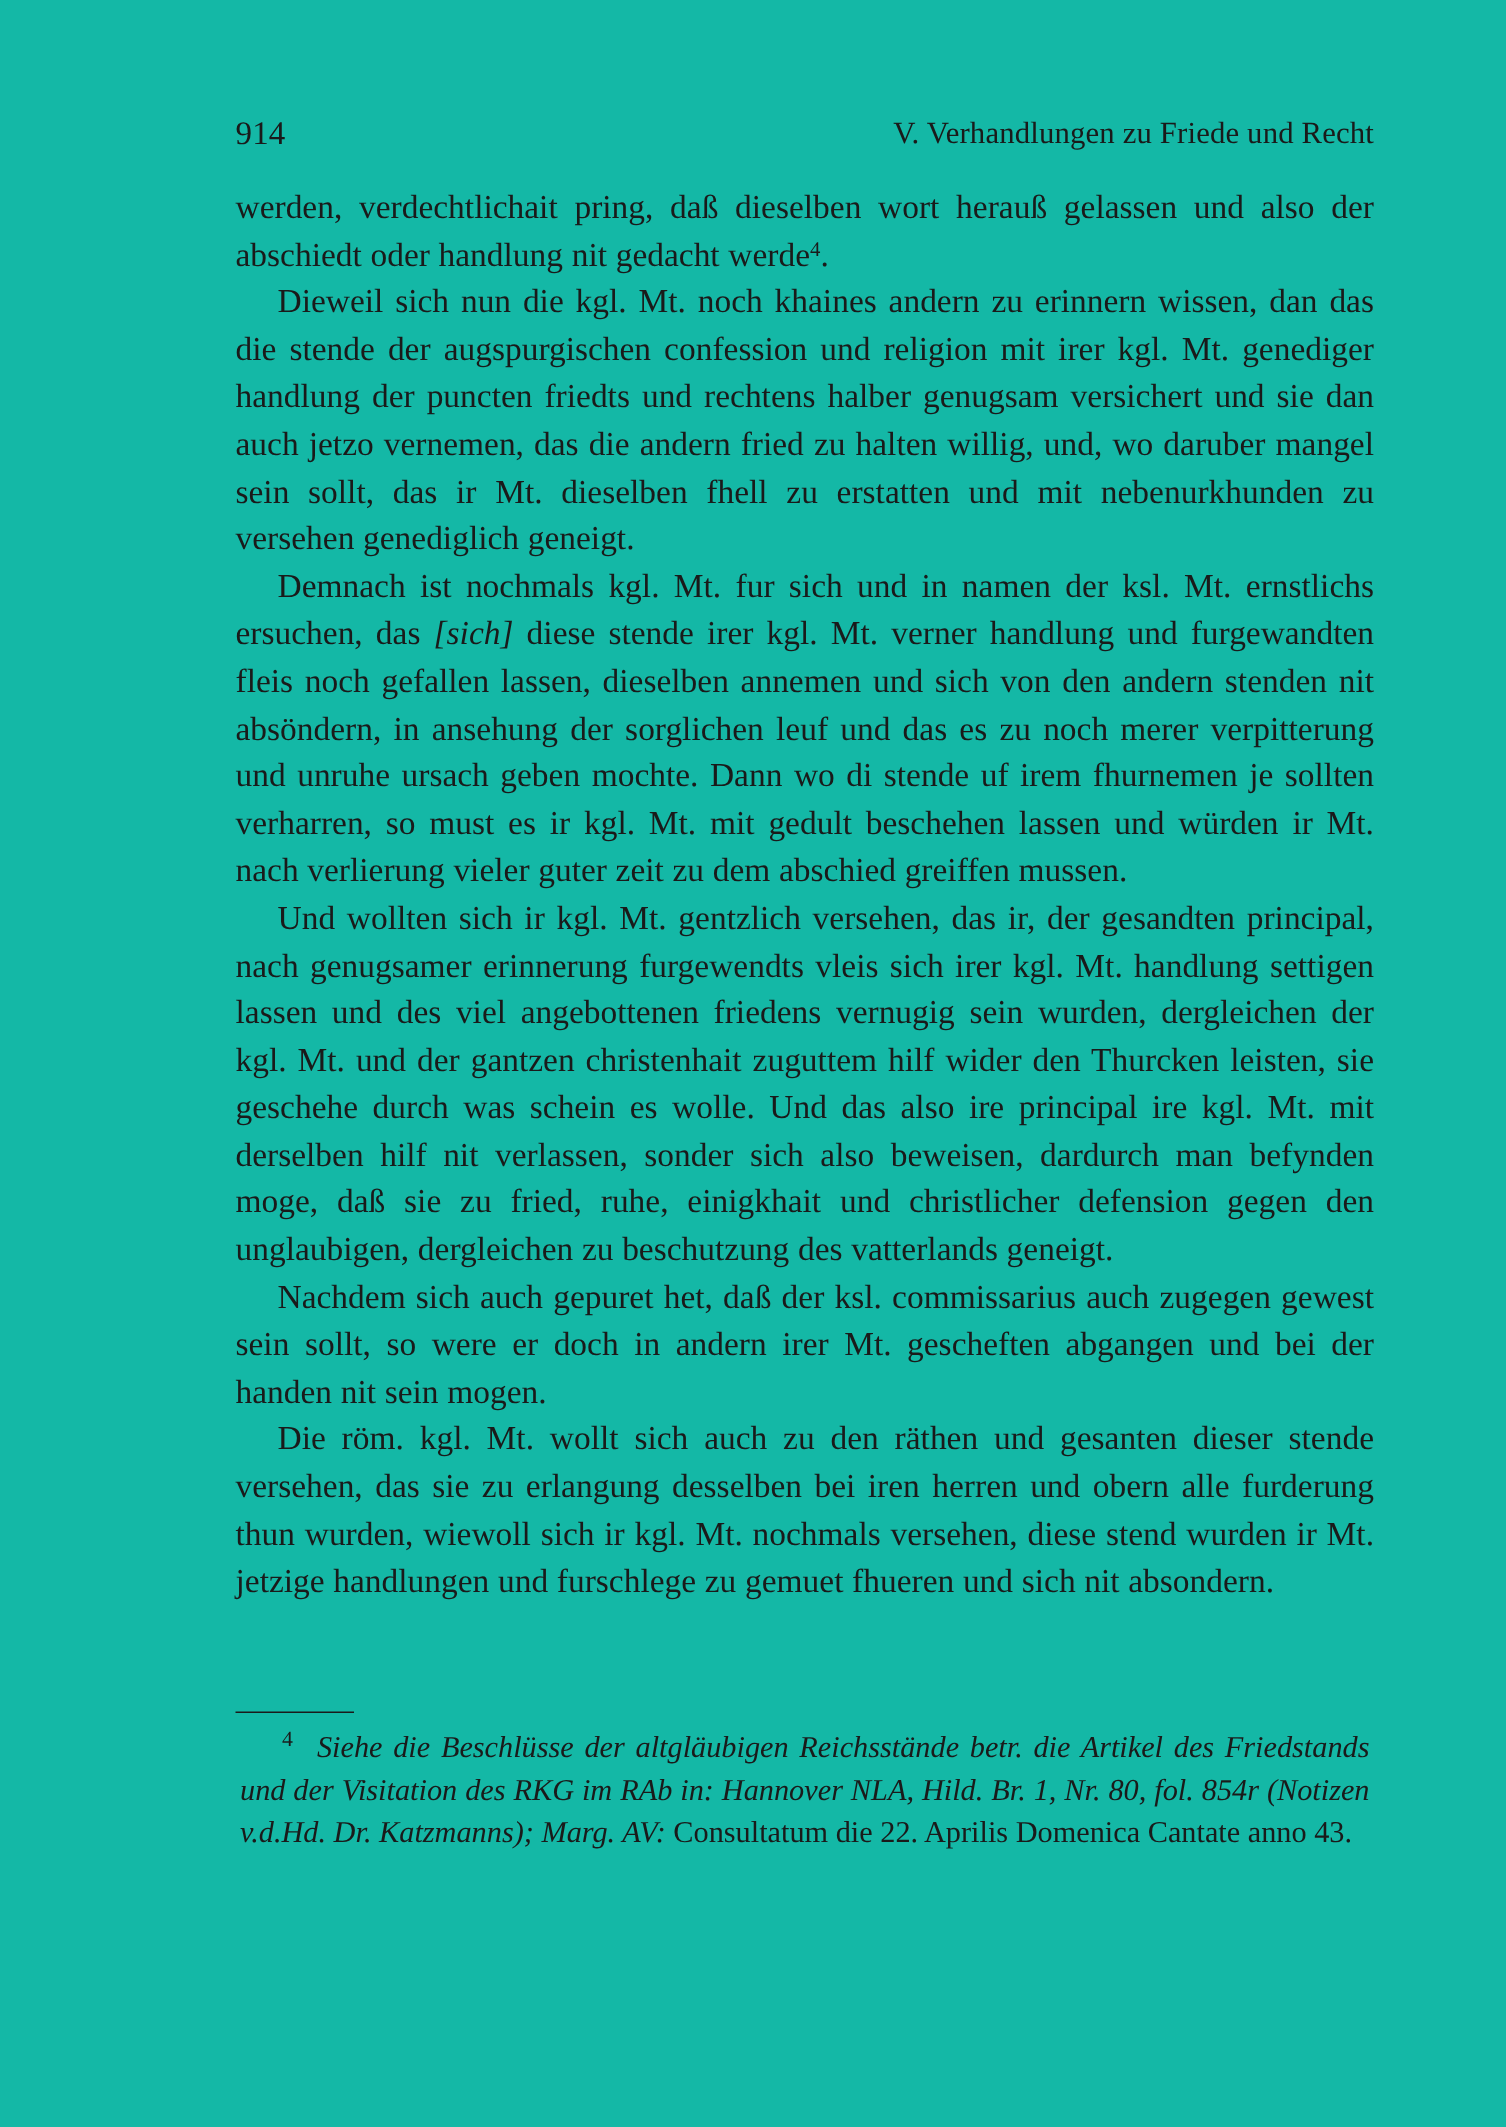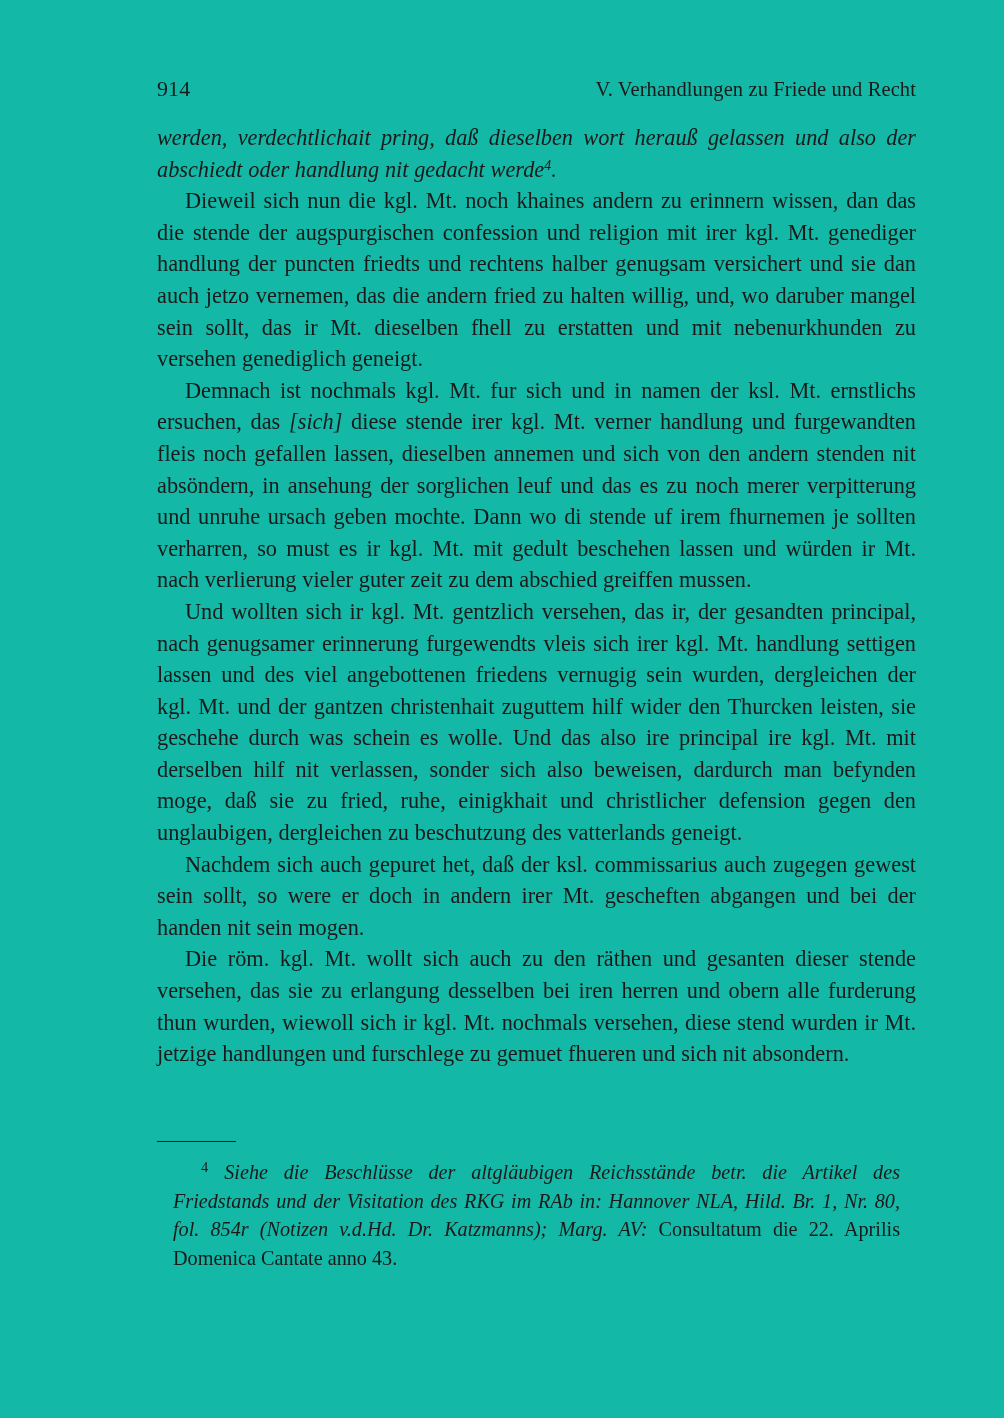--- a/index.html
+++ b/index.html
@@ -68,21 +68,20 @@
     text-justify: inter-word;
     hyphens: none;
     -webkit-hyphens: none;
     word-spacing: 0.2px;
   }
   p.para.indent {
     text-indent: 28px;
   }
   p.para.flush {
     text-indent: 0;
-    font-style: italic;
   }
   
 
   sup.fn-ref {
     font-size: 0.62em;
     vertical-align: 0.48em;
     line-height: 0;
   }
 
   i, .ital {
@@ -95,21 +94,21 @@
     top: 1141px;
     width: 759px;
   }
   .footnote-rule {
     width: 79px;
     height: 0;
     border-top: 1.4px solid #1a1a1a;
     margin: 0 0 9px 0;
   }
   .footnote-text {
-    margin: 16px;
+    margin: 3px;
     font-size: 20.2px;
     line-height: 28.6px;
     text-align: justify;
     text-indent: 28px;
     font-style: italic;
   }
   .footnote-text .fn-num {
     font-style: normal;
     font-size: 0.72em;
     vertical-align: 0.45em;

